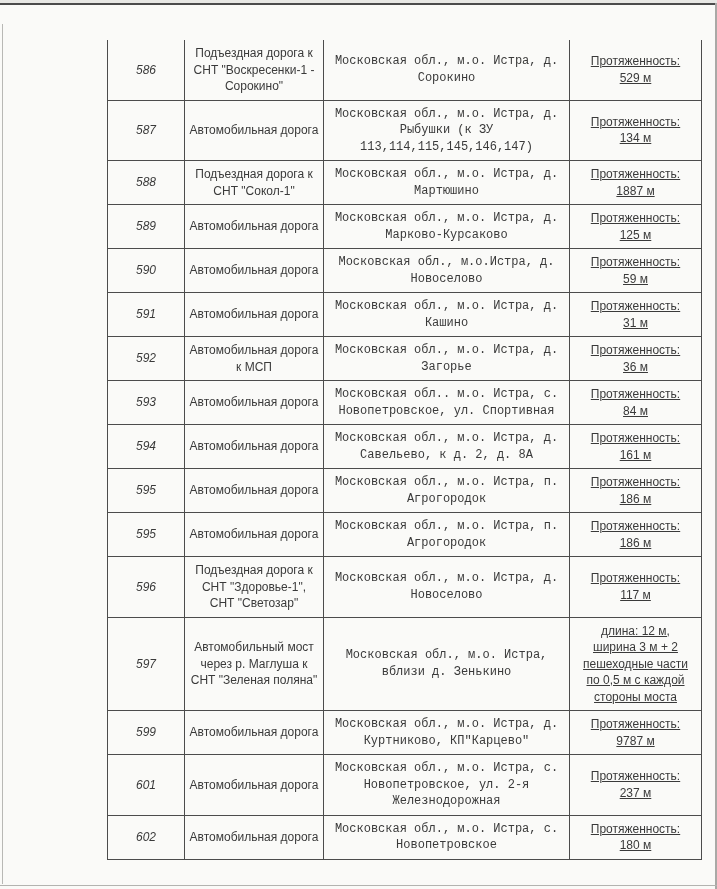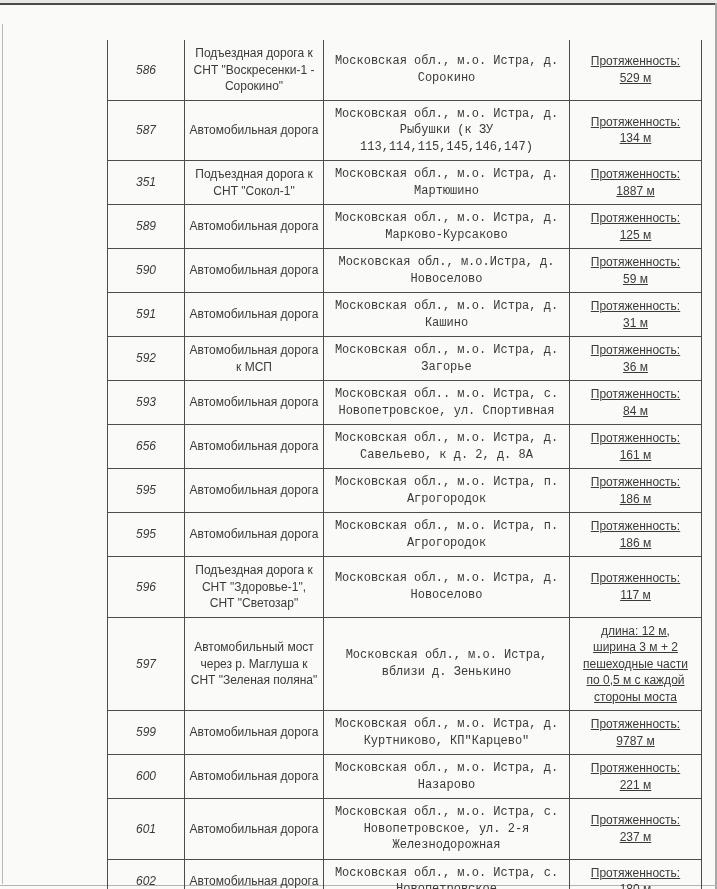--- a/index.html
+++ b/index.html
@@ -79,21 +79,21 @@
 529 м</td>
         </tr>
         <tr>
           <td class="col-num">587</td>
           <td class="col-type">Автомобильная дорога</td>
           <td class="col-loc">Московская обл., м.о. Истра, д. Рыбушки (к ЗУ 113,114,115,145,146,147)</td>
           <td class="col-len">Протяженность:
 134 м</td>
         </tr>
         <tr>
-          <td class="col-num">351</td>
+          <td class="col-num">588</td>
           <td class="col-type">Подъездная дорога к СНТ "Сокол-1"</td>
           <td class="col-loc">Московская обл., м.о. Истра, д. Мартюшино</td>
           <td class="col-len">Протяженность:
 1887 м</td>
         </tr>
         <tr>
           <td class="col-num">589</td>
           <td class="col-type">Автомобильная дорога</td>
           <td class="col-loc">Московская обл., м.о. Истра, д. Марково-Курсаково</td>
           <td class="col-len">Протяженность:
@@ -121,21 +121,21 @@
 36 м</td>
         </tr>
         <tr>
           <td class="col-num">593</td>
           <td class="col-type">Автомобильная дорога</td>
           <td class="col-loc">Московская обл.. м.о. Истра, с. Новопетровское, ул. Спортивная</td>
           <td class="col-len">Протяженность:
 84 м</td>
         </tr>
         <tr>
-          <td class="col-num">656</td>
+          <td class="col-num">594</td>
           <td class="col-type">Автомобильная дорога</td>
           <td class="col-loc">Московская обл., м.о. Истра, д. Савельево, к д. 2, д. 8А</td>
           <td class="col-len">Протяженность:
 161 м</td>
         </tr>
         <tr>
           <td class="col-num">595</td>
           <td class="col-type">Автомобильная дорога</td>
           <td class="col-loc">Московская обл., м.о. Истра, п. Агрогородок</td>
           <td class="col-len">Протяженность:
@@ -166,27 +166,20 @@
 стороны моста</td>
         </tr>
         <tr>
           <td class="col-num">599</td>
           <td class="col-type">Автомобильная дорога</td>
           <td class="col-loc">Московская обл., м.о. Истра, д. Куртниково, КП"Карцево"</td>
           <td class="col-len">Протяженность:
 9787 м</td>
         </tr>
         <tr>
-          <td class="col-num">600</td>
-          <td class="col-type">Автомобильная дорога</td>
-          <td class="col-loc">Московская обл., м.о. Истра, д. Назарово</td>
-          <td class="col-len">Протяженность:
-221 м</td>
-        </tr>
-        <tr>
           <td class="col-num">601</td>
           <td class="col-type">Автомобильная дорога</td>
           <td class="col-loc">Московская обл., м.о. Истра, с. Новопетровское, ул. 2-я Железнодорожная</td>
           <td class="col-len">Протяженность:
 237 м</td>
         </tr>
         <tr>
           <td class="col-num">602</td>
           <td class="col-type">Автомобильная дорога</td>
           <td class="col-loc">Московская обл., м.о. Истра, с. Новопетровское</td>

